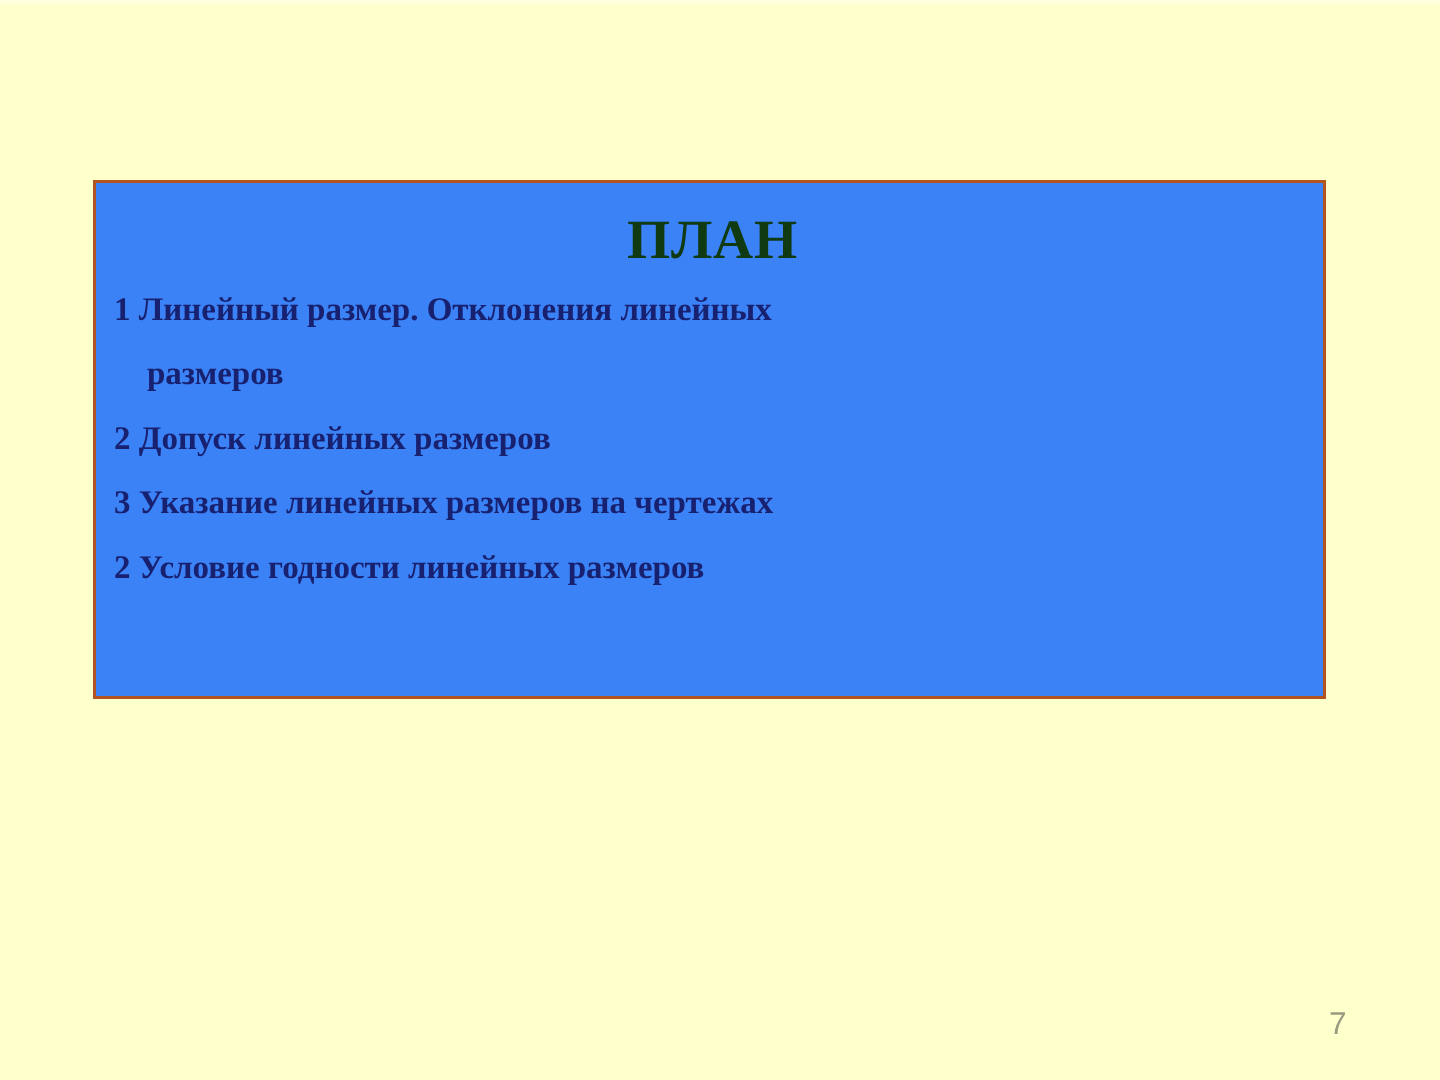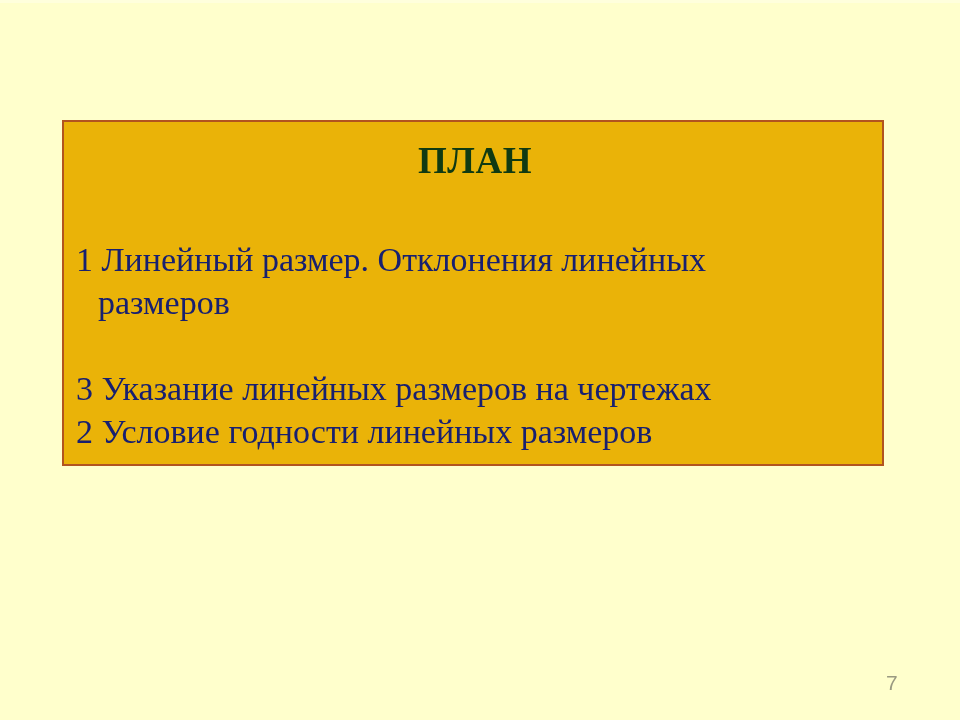--- a/index.html
+++ b/index.html
@@ -35,46 +35,45 @@
     background: #FFFFDC;
   }
 
   #content-box {
     position: absolute;
     left: 62px;
     top: 120px;
     width: 822px;
     height: 346px;
     box-sizing: border-box;
-    background: #eab308;
+    background: #3b82f6;
     border: 2px solid #B2541F;
   }
 
   #plan-title {
     position: absolute;
     left: 0;
     top: 20px;
     width: 822px;
     text-align: center;
     color: #103A12;
     font-size: 37px;
     font-weight: bold;
     letter-spacing: 0.5px;
     line-height: 1;
     white-space: nowrap;
   }
 
   .plan-line {
     position: absolute;
     color: #182070;
-    font-size: 34px;
-    font-weight: normal;
+    font-size: 22px;
+    font-weight: bold;
     line-height: 1;
     white-space: nowrap;
-    margin-top: 48px;
   }
 
   #plan-line-0 { left: 12px; top: 73px; }
   #plan-line-1 { left: 34px; top: 116px; text-align: right; }
   #plan-line-2 { left: 12px; top: 159px; }
   #plan-line-3 { left: 12px; top: 202px; }
   #plan-line-4 { left: 12px; top: 245px; }
 
   #page-number {
     position: absolute;
@@ -94,20 +93,21 @@
 <div id="slide">
 
   <div id="content-box">
 
     <div id="plan-title">ПЛАН</div>
 
     <div class="plan-line" id="plan-line-0">1 Линейный размер. Отклонения линейных</div>
 
     <div class="plan-line" id="plan-line-1">размеров</div>
 
+    <div class="plan-line" id="plan-line-2">2 Допуск линейных размеров</div>
 
     <div class="plan-line" id="plan-line-3">3 Указание линейных размеров на чертежах</div>
 
     <div class="plan-line" id="plan-line-4">2 Условие годности линейных размеров</div>
 
   </div>
 
   <div id="page-number">7</div>
 
 </div>

